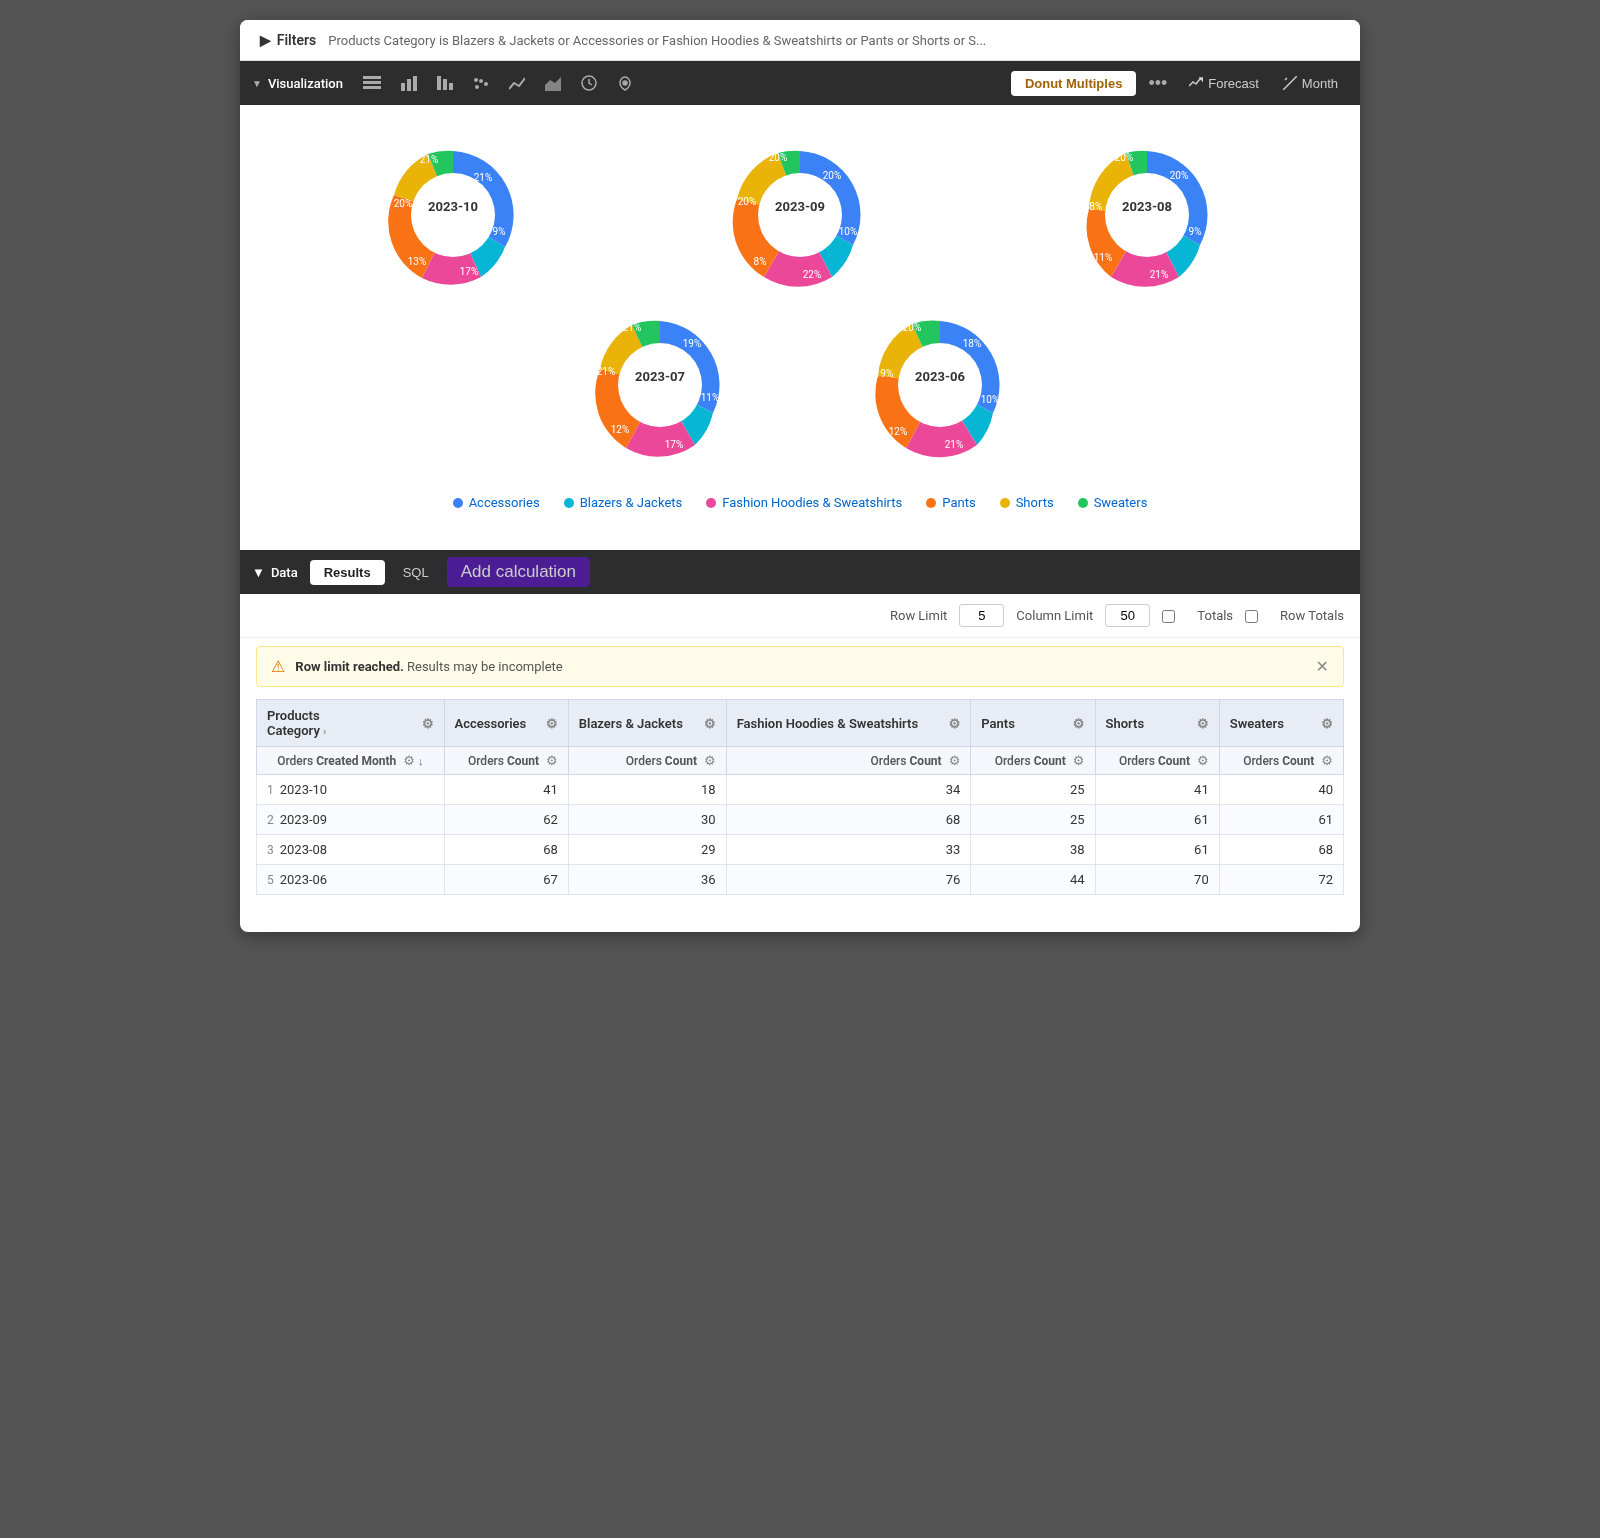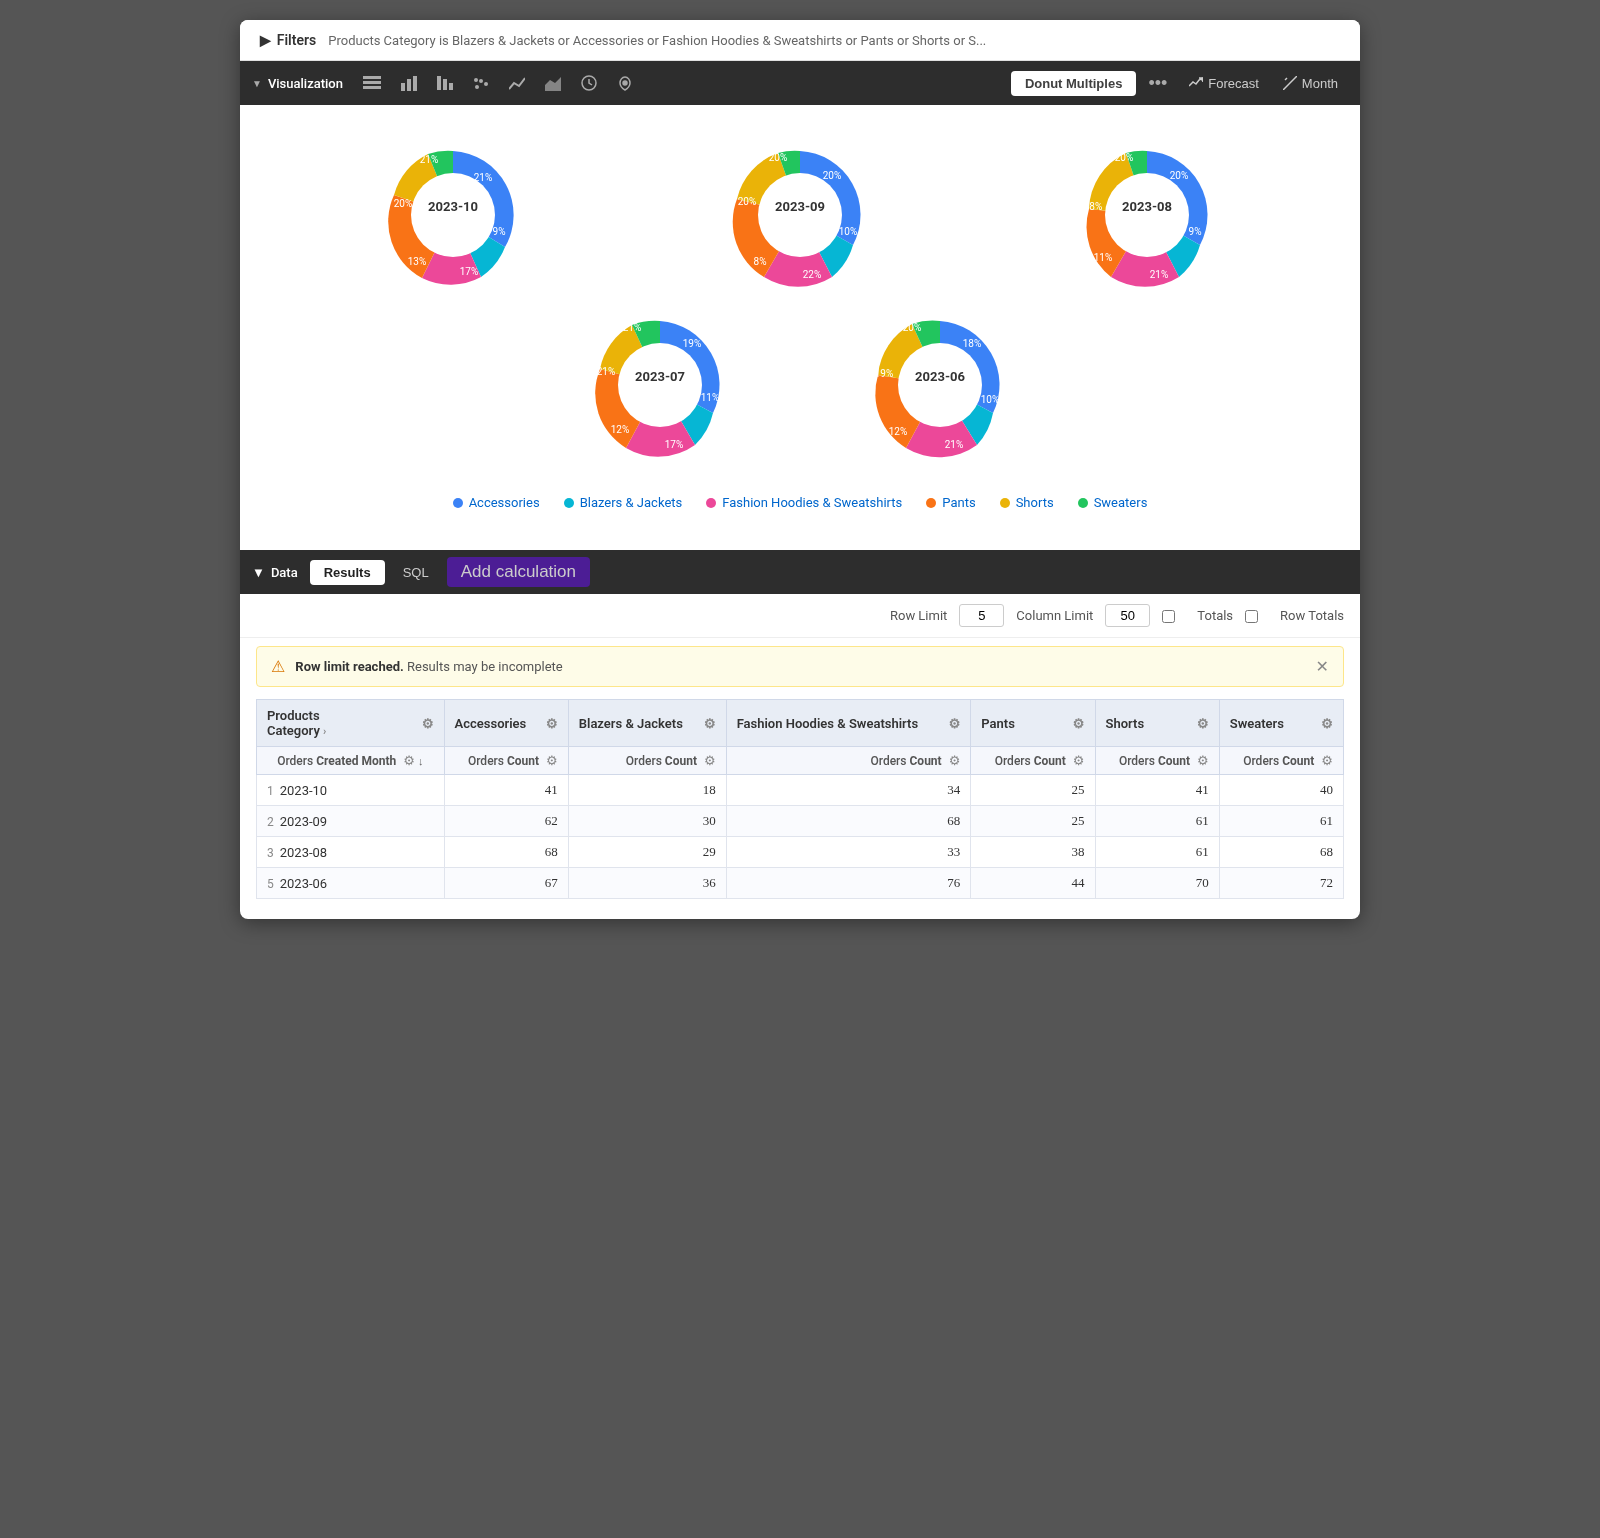--- a/index.html
+++ b/index.html
@@ -65,21 +65,21 @@
       padding: 6px 8px;
       cursor: pointer;
       border-radius: 4px;
       font-size: 16px;
       display: flex;
       align-items: center;
     }
     .toolbar-spacer { flex: 1; }
     .toolbar-active-btn {
       background: #fff;
-      color: #404040;
+      color: #a16207;
       border: none;
       padding: 5px 14px;
       border-radius: 4px;
       font-size: 13px;
       font-weight: 600;
       cursor: pointer;
     }
     .toolbar-dots {
       background: transparent;
       border: none;
@@ -236,21 +236,21 @@
       gap: 10px;
       border-radius: 4px;
       margin-top: 8px;
     }
     .warning-icon { color: #d97706; font-size: 16px; }
     .warning-text { font-size: 13px; color: #555; flex: 1; }
     .warning-text strong { color: #333; }
     .warning-close { cursor: pointer; color: #888; font-size: 16px; margin-left: auto; }
     
     .table-wrapper {
-      padding: 12px 16px 20px;
+      padding: 12px 16px 37px;
       overflow-x: auto;
     }
     table {
       width: 100%;
       border-collapse: collapse;
       font-size: 13px;
     }
     thead tr.header-row-1 th {
       background: #e8edf5;
       border: 1px solid #d0d8e8;
@@ -273,21 +273,21 @@
       border: 1px solid #e0e4ed;
       padding: 7px 10px;
       color: #333;
       font-size: 13px;
     }
     tbody tr:nth-child(odd) td { background: #fff; }
     tbody tr:nth-child(even) td { background: #fafbfe; }
     .col-setting-icon { color: #888; font-size: 13px; cursor: pointer; margin-left: 4px; }
     th .th-content { display: flex; align-items: center; justify-content: space-between; }
     .sort-icon { font-size: 11px; color: #666; }
-    td.num { text-align: right; font-family: Liberation Serif, serif; }
+    td.num { text-align: right; }
     th.num-col { text-align: right; }
   </style>
 </head>
 <body>
 
 <div class="main-panel">
 
   <div class="filter-bar">
     <div class="filter-toggle">
       <span>▶</span>

